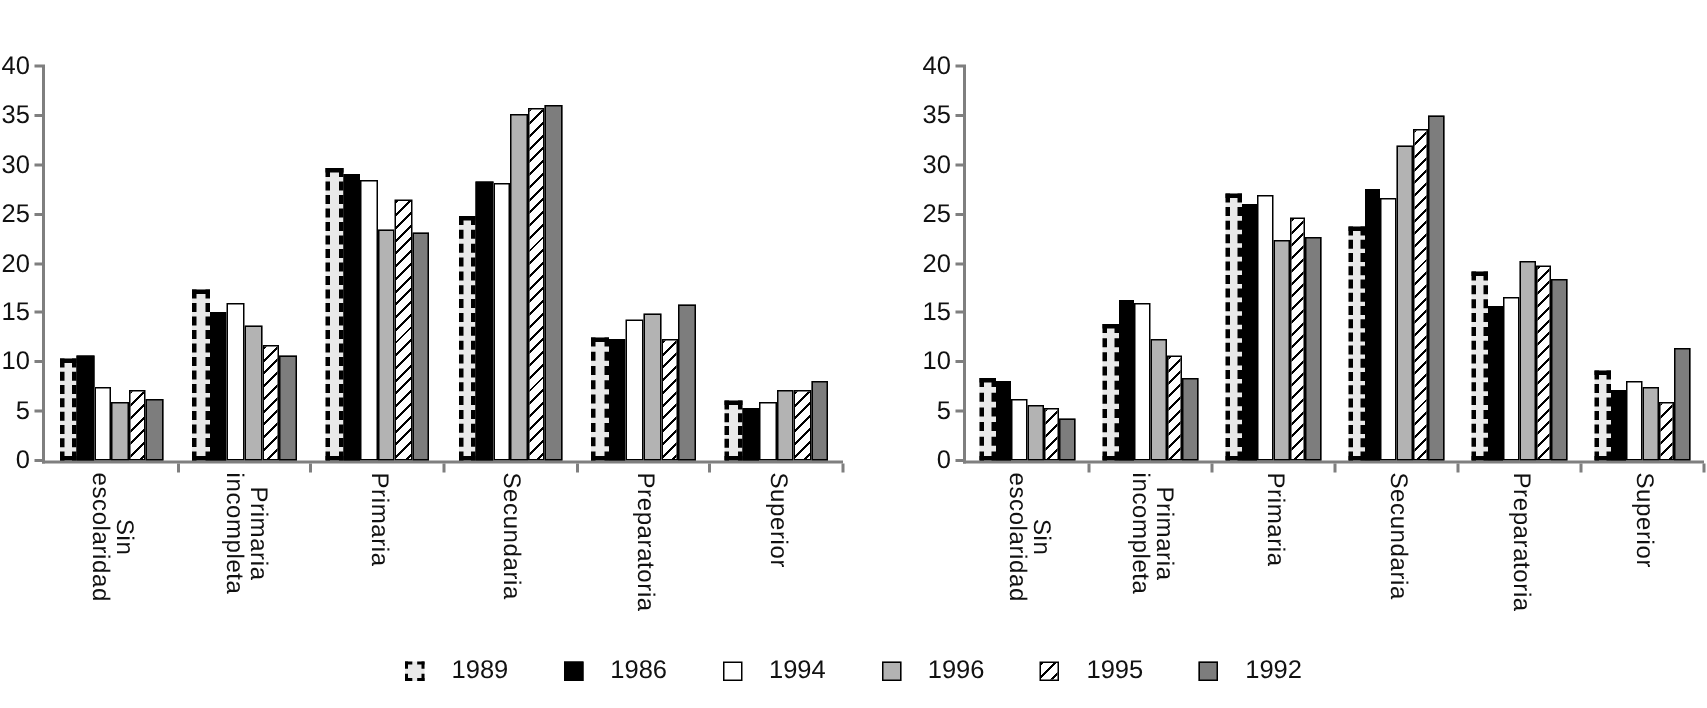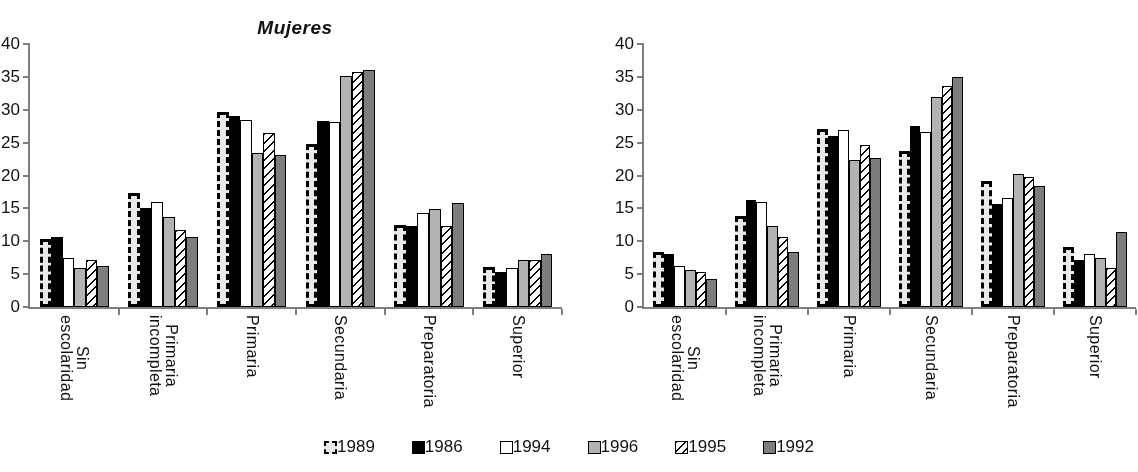--- a/index.html
+++ b/index.html
@@ -31,32 +31,31 @@
   }
   .catlabel{
     position:absolute; transform:rotate(90deg); transform-origin:0 0;
     white-space:pre; text-align:center; font-size:16px; line-height:16px;
     letter-spacing:.4px; color:#111;
   }
   .legend{
     position:absolute; left:0; top:437px; width:100%;
     display:flex; justify-content:center; align-items:center; gap:37px;
   }
-  .legend-item{display:flex; align-items:center; gap:0;}
+  .legend-item{display:flex; align-items:center; gap:18px;}
   .swatch{display:inline-block; width:13px; height:13px; box-sizing:border-box; border:1.4px solid #000;}
   .swatch.p-dashed{border:2.5px dashed #000;}
   .legend-label{font-size:17px; color:#111;}
 </style>
 </head>
 <body>
 
 <div class="canvas">
 
   <section class="chart" style="left:28px; width:534px;">
-    <h2 class="title">Mujeres</h2>
     <div class="plot">
         <div class="ylabel" style="top: 253px;">0</div>
         <div class="ytick" style="top: 262px;"></div>
         <div class="ylabel" style="top: 220.125px;">5</div>
         <div class="ytick" style="top: 229.125px;"></div>
         <div class="ylabel" style="top: 187.25px;">10</div>
         <div class="ytick" style="top: 196.25px;"></div>
         <div class="ylabel" style="top: 154.375px;">15</div>
         <div class="ytick" style="top: 163.375px;"></div>
         <div class="ylabel" style="top: 121.5px;">20</div>

